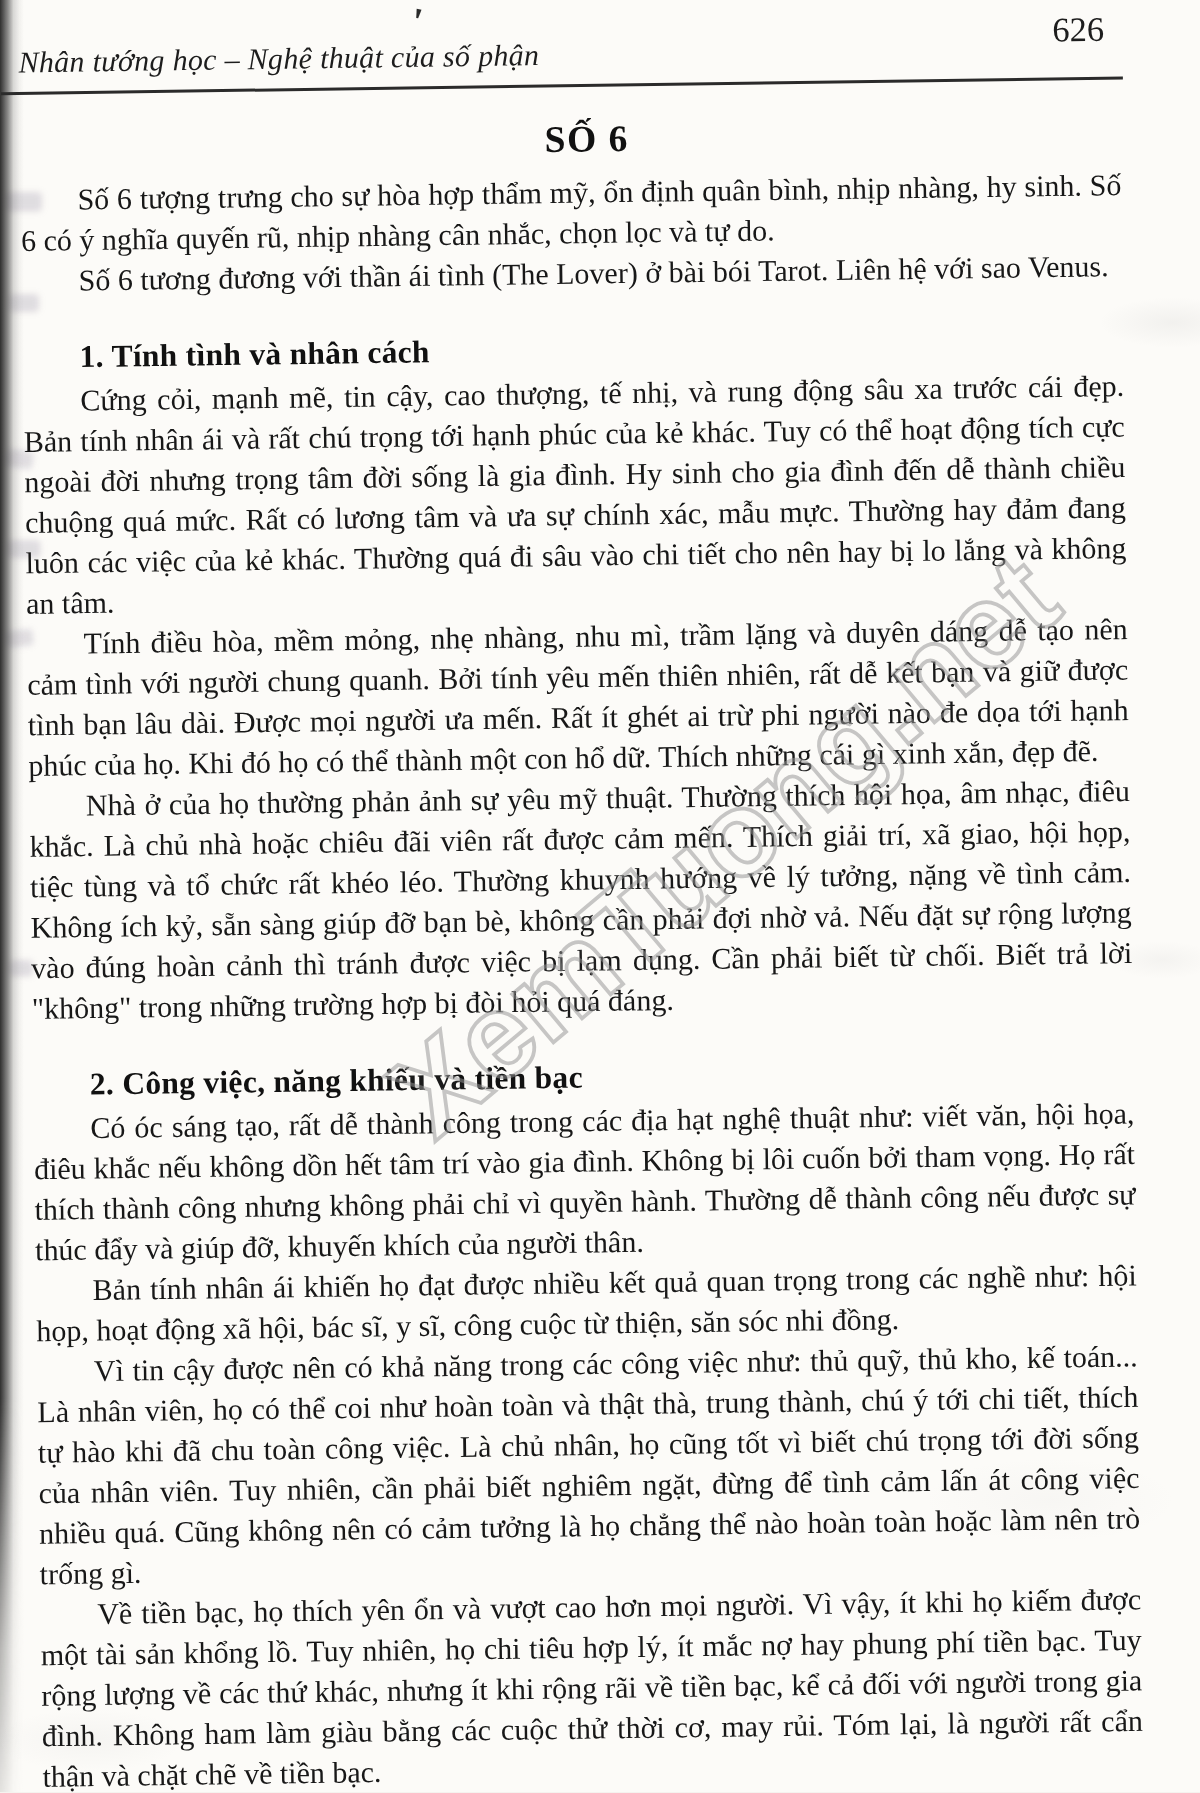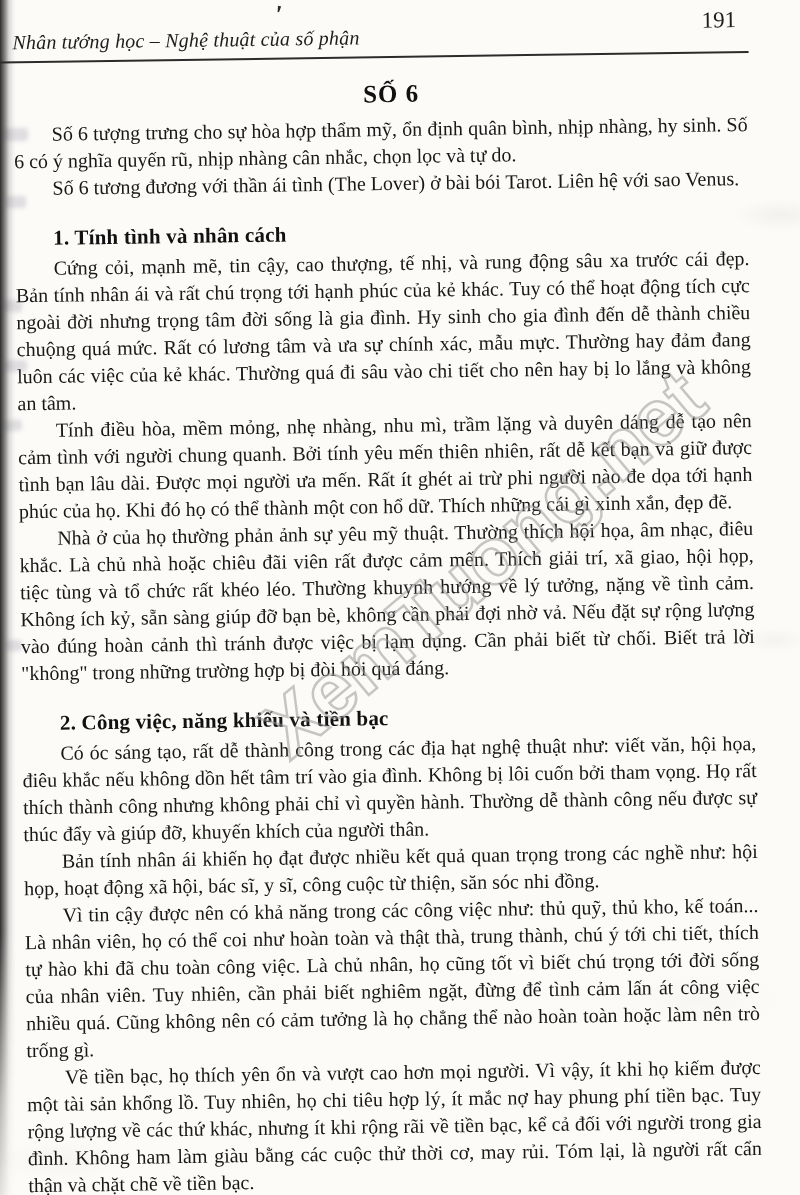--- a/index.html
+++ b/index.html
@@ -80,21 +80,21 @@
   <div class="ghost g4"></div>
   <div class="ghost g5"></div>
   <div class="ghost g6"></div>
 
   <div class="stray-mark">'</div>
 
   <div class="tilt">
 
     <div class="running-head">
       <span class="running-title">Nhân tướng học – Nghệ thuật của số phận</span>
-      <span class="page-number">191</span>
+      <span class="page-number">626</span>
       <div class="head-rule"></div>
     </div>
 
     <h1 class="chapter-title">SỐ 6</h1>
 
     <p class="para">Số 6 tượng trưng cho sự hòa hợp thẩm mỹ, ổn định quân bình, nhịp nhàng, hy sinh. Số 6 có ý nghĩa quyến rũ, nhịp nhàng cân nhắc, chọn lọc và tự do.</p>
     <p class="para">Số 6 tương đương với thần ái tình (The Lover) ở bài bói Tarot. Liên hệ với sao Venus.</p>
 
     <h2 class="section-heading">1. Tính tình và nhân cách</h2>
     <p class="para">Cứng cỏi, mạnh mẽ, tin cậy, cao thượng, tế nhị, và rung động sâu xa trước cái đẹp. Bản tính nhân ái và rất chú trọng tới hạnh phúc của kẻ khác. Tuy có thể hoạt động tích cực ngoài đời nhưng trọng tâm đời sống là gia đình. Hy sinh cho gia đình đến dễ thành chiều chuộng quá mức. Rất có lương tâm và ưa sự chính xác, mẫu mực. Thường hay đảm đang luôn các việc của kẻ khác. Thường quá đi sâu vào chi tiết cho nên hay bị lo lắng và không an tâm.</p>

